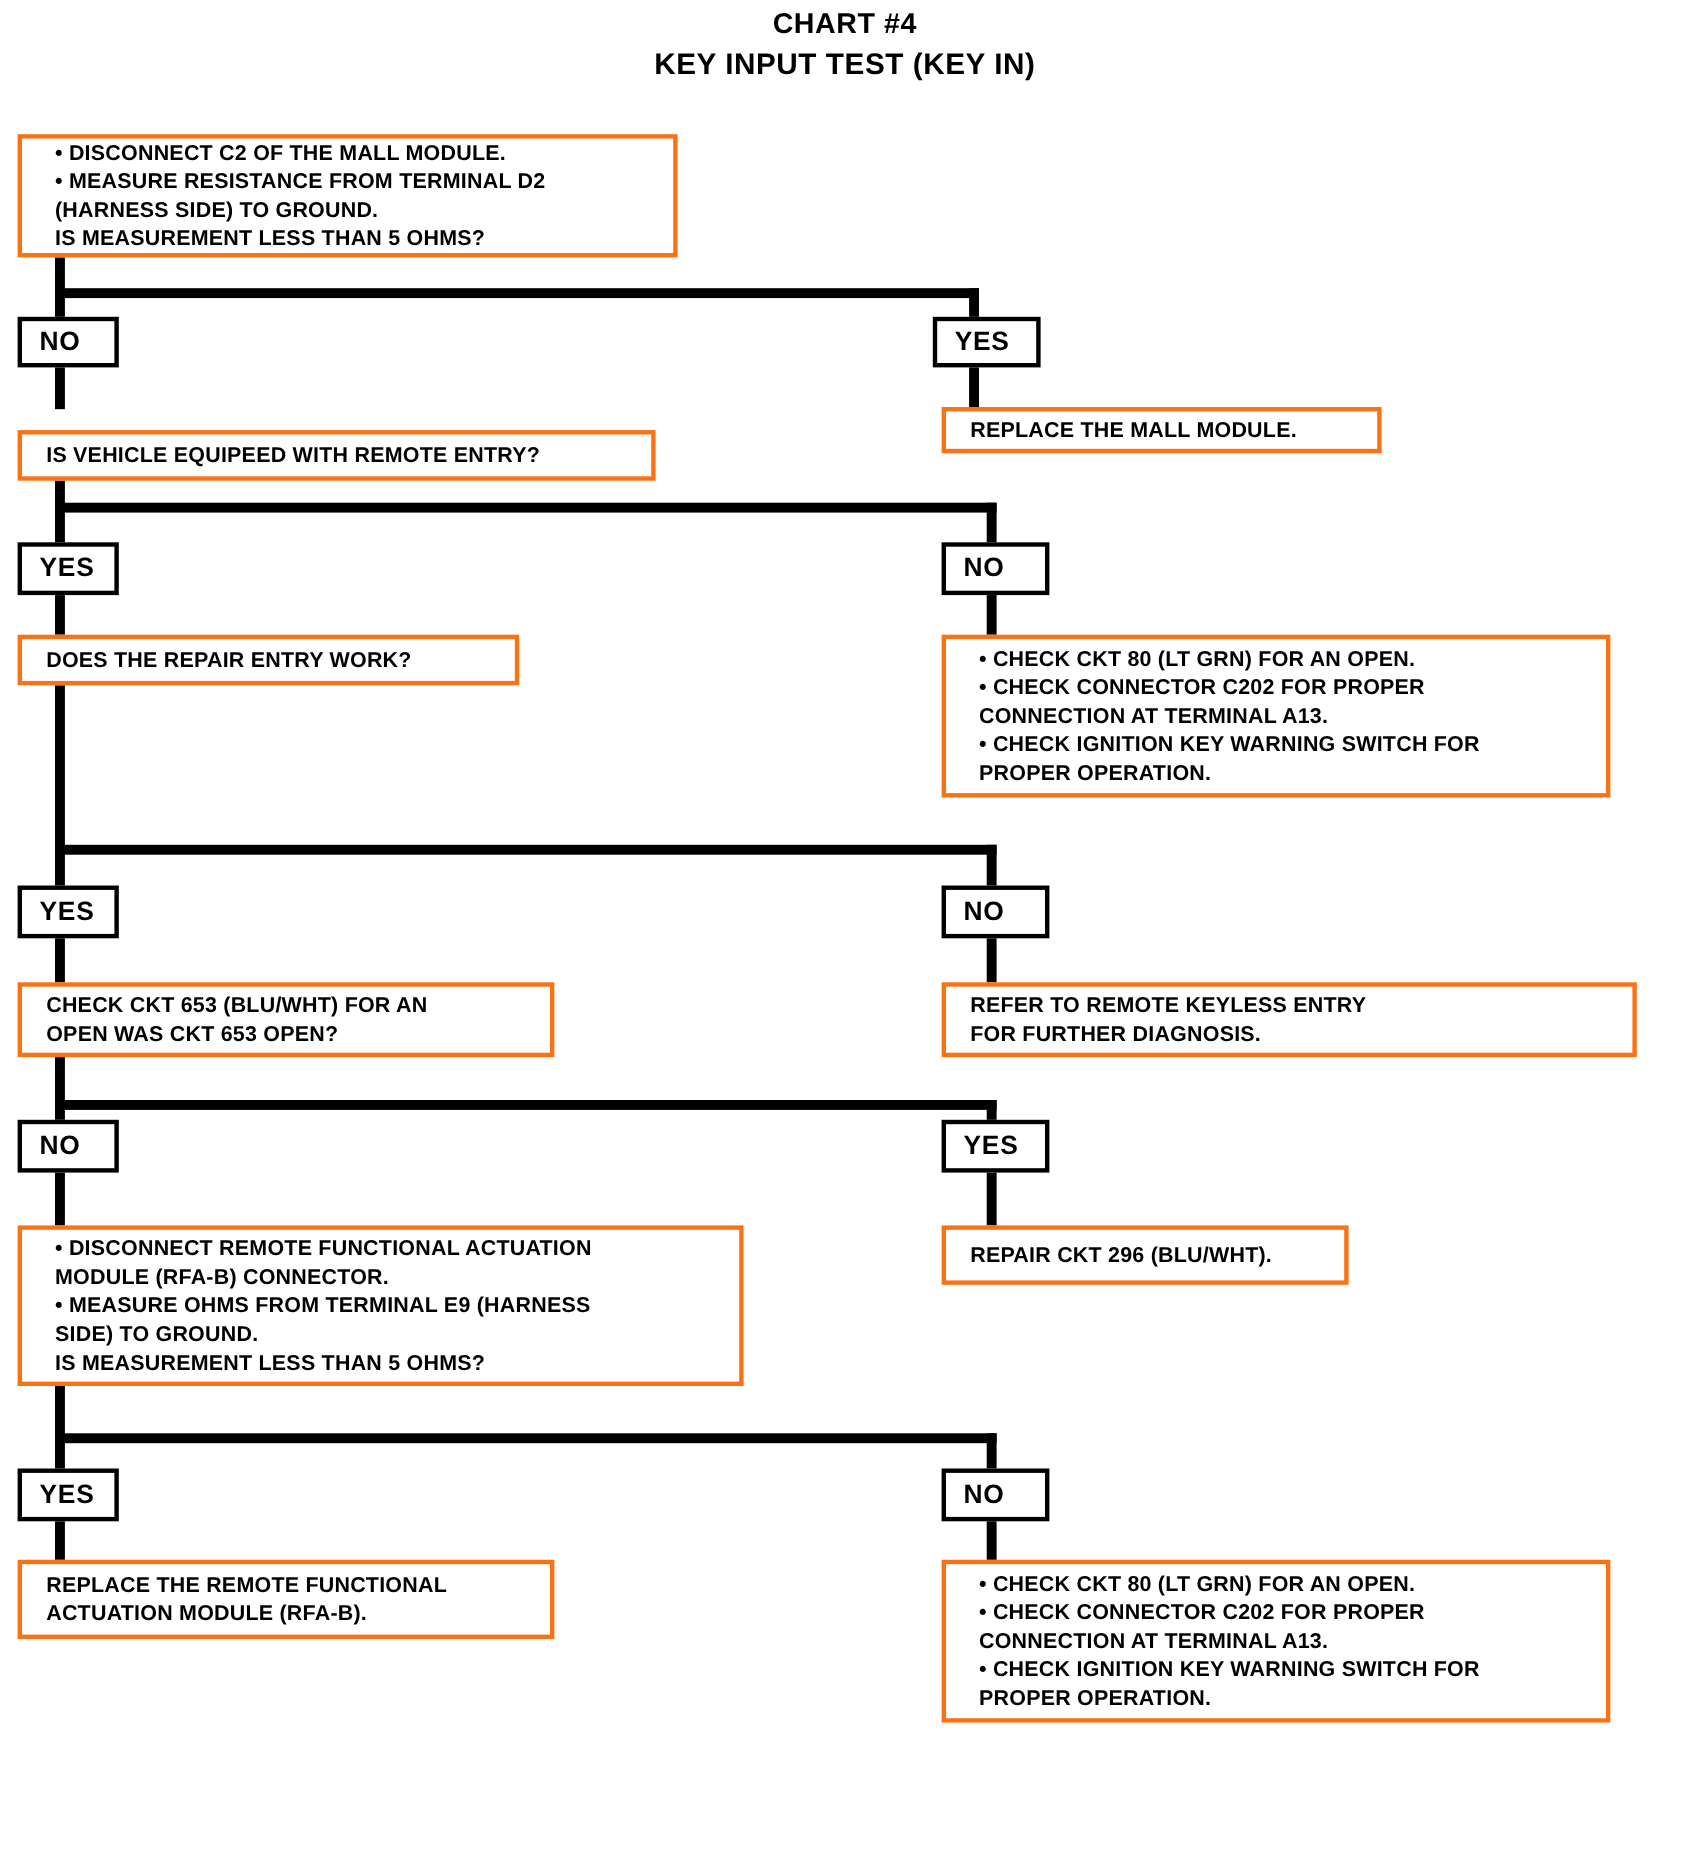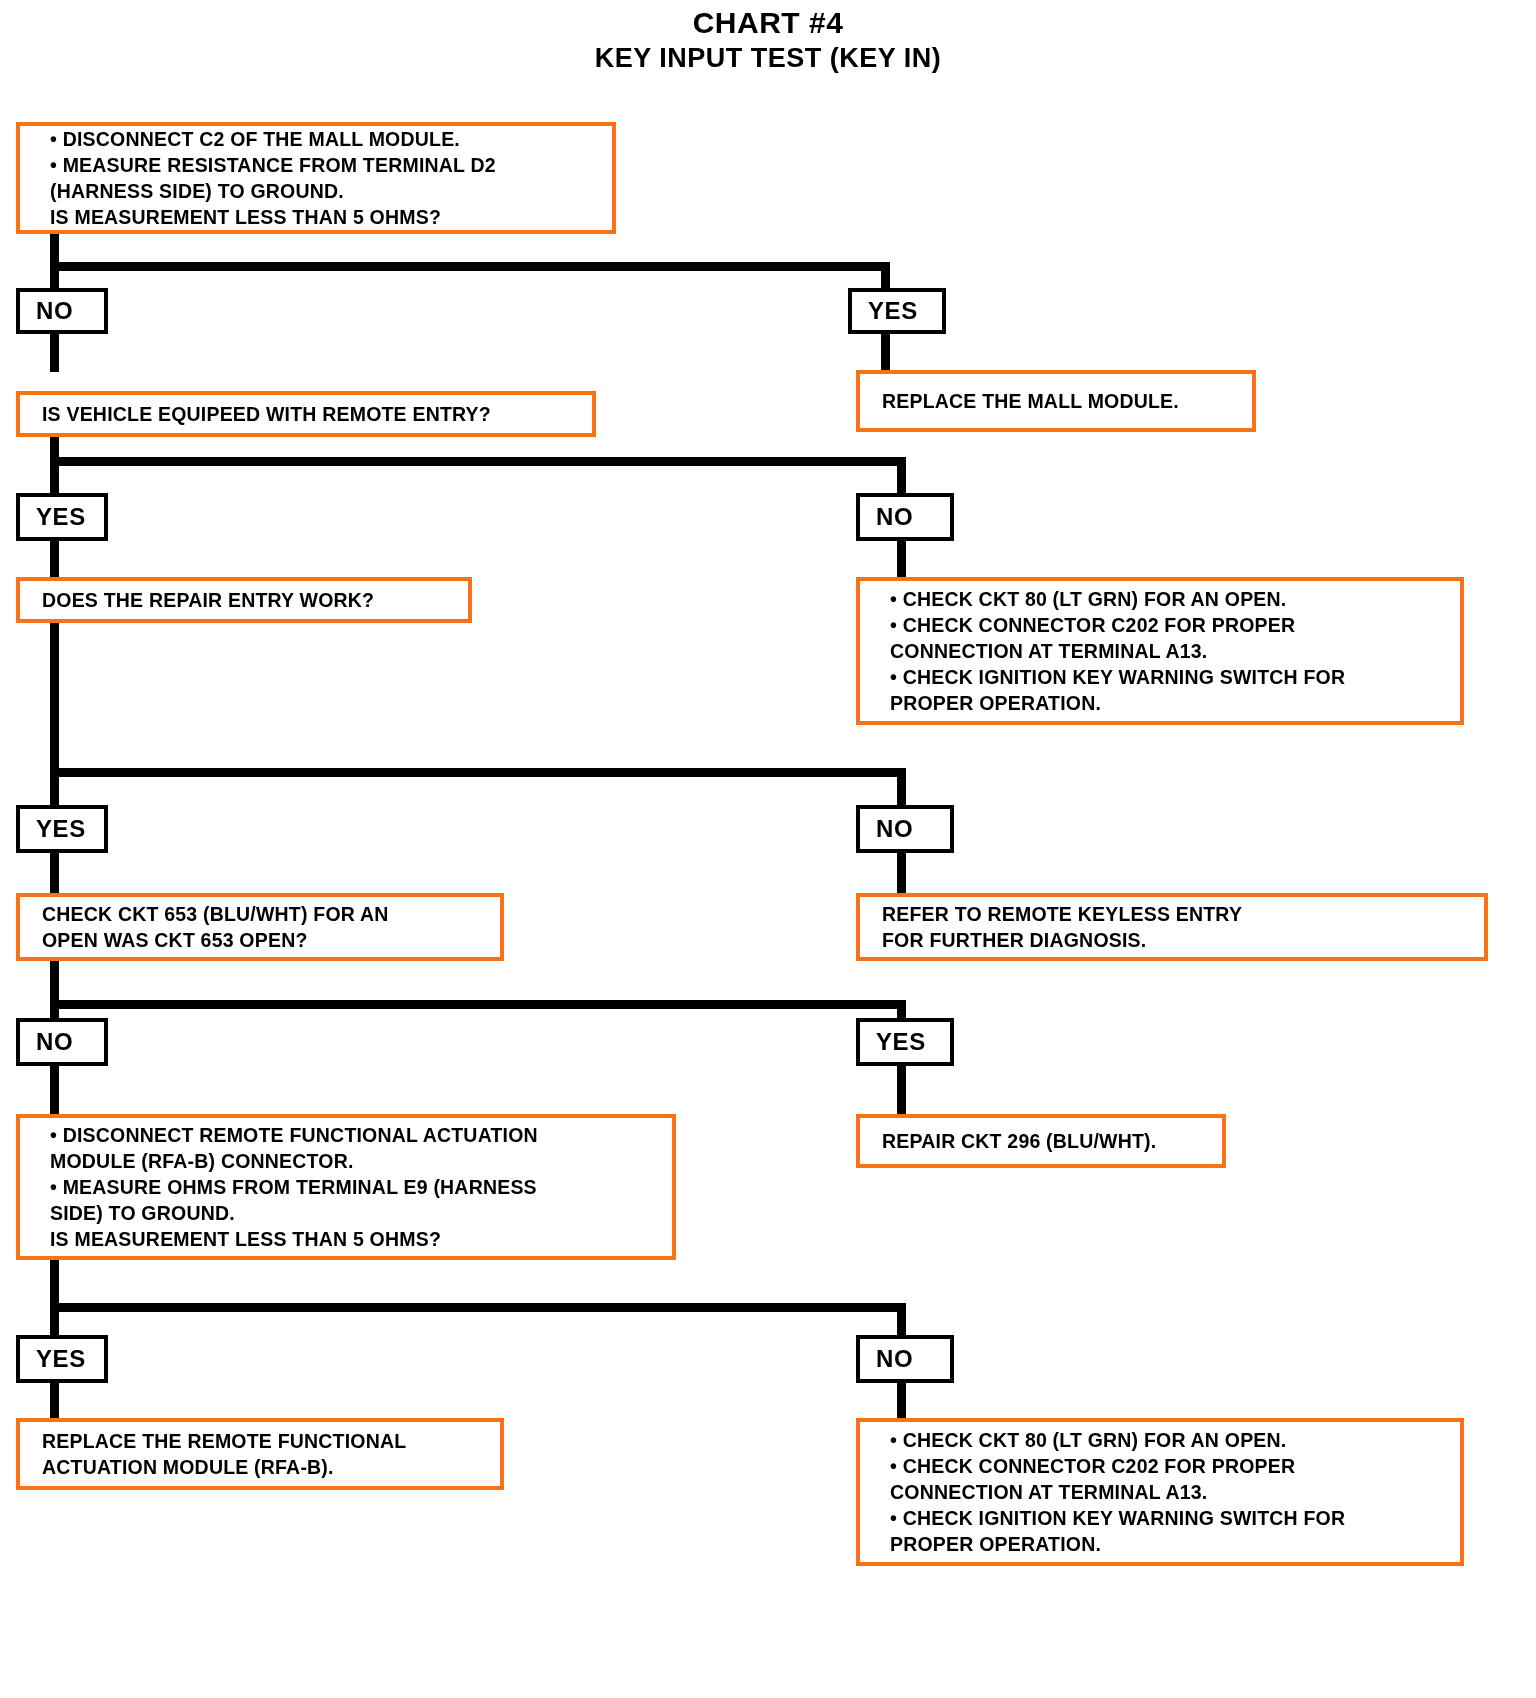--- a/index.html
+++ b/index.html
@@ -21,21 +21,21 @@
     position: absolute;
     left: 0;
     width: 1536px;
     text-align: center;
     font-weight: bold;
     color: #000000;
     letter-spacing: 0.5px;
   }
   #title-main {
     top: 6px;
-    font-size: 30px;
+    font-size: 26px;
   }
   #title-sub {
     top: 43px;
     font-size: 27px;
   }
   .box {
     position: absolute;
     box-sizing: border-box;
     border: 4px solid #f97316;
     background: #ffffff;
@@ -124,21 +124,21 @@
    IS MEASUREMENT LESS THAN 5 OHMS?</div>
   </div>
 
   <div class="yn" style="left:16px; top:288px; width:92px; height:46px;">
     <span>NO</span>
   </div>
   <div class="yn" style="left:848px; top:288px; width:98px; height:46px;">
     <span>YES</span>
   </div>
 
-  <div class="box" style="left:856px; top:370px; width:400px; height:62px;">
+  <div class="box" style="left:856px; top:370px; width:400px; height:42px;">
     <div class="box-text">REPLACE THE MALL MODULE.</div>
   </div>
 
   <div class="box" style="left:16px; top:391px; width:580px; height:46px;">
     <div class="box-text">IS VEHICLE EQUIPEED WITH REMOTE ENTRY?</div>
   </div>
 
   <div class="yn" style="left:16px; top:493px; width:92px; height:48px;">
     <span>YES</span>
   </div>

